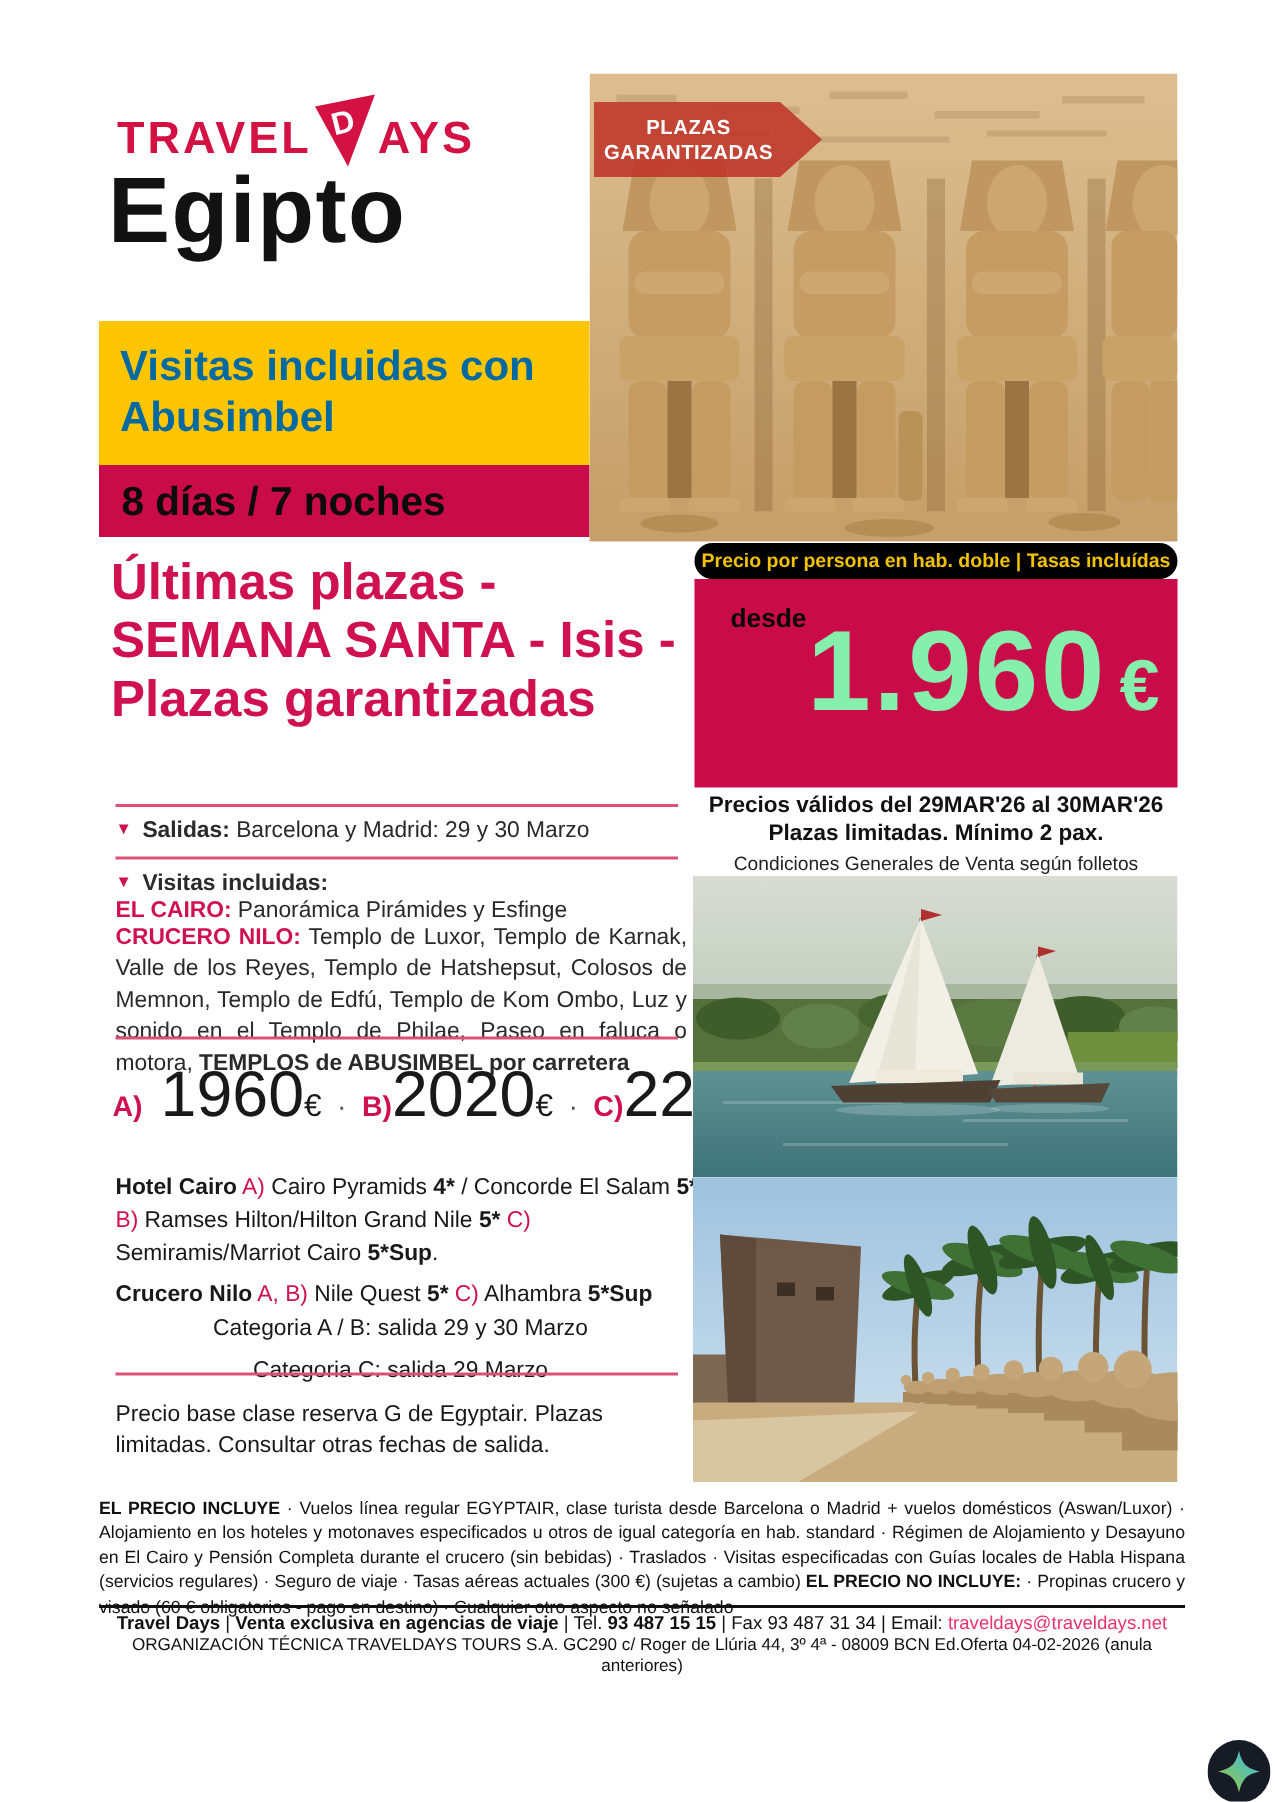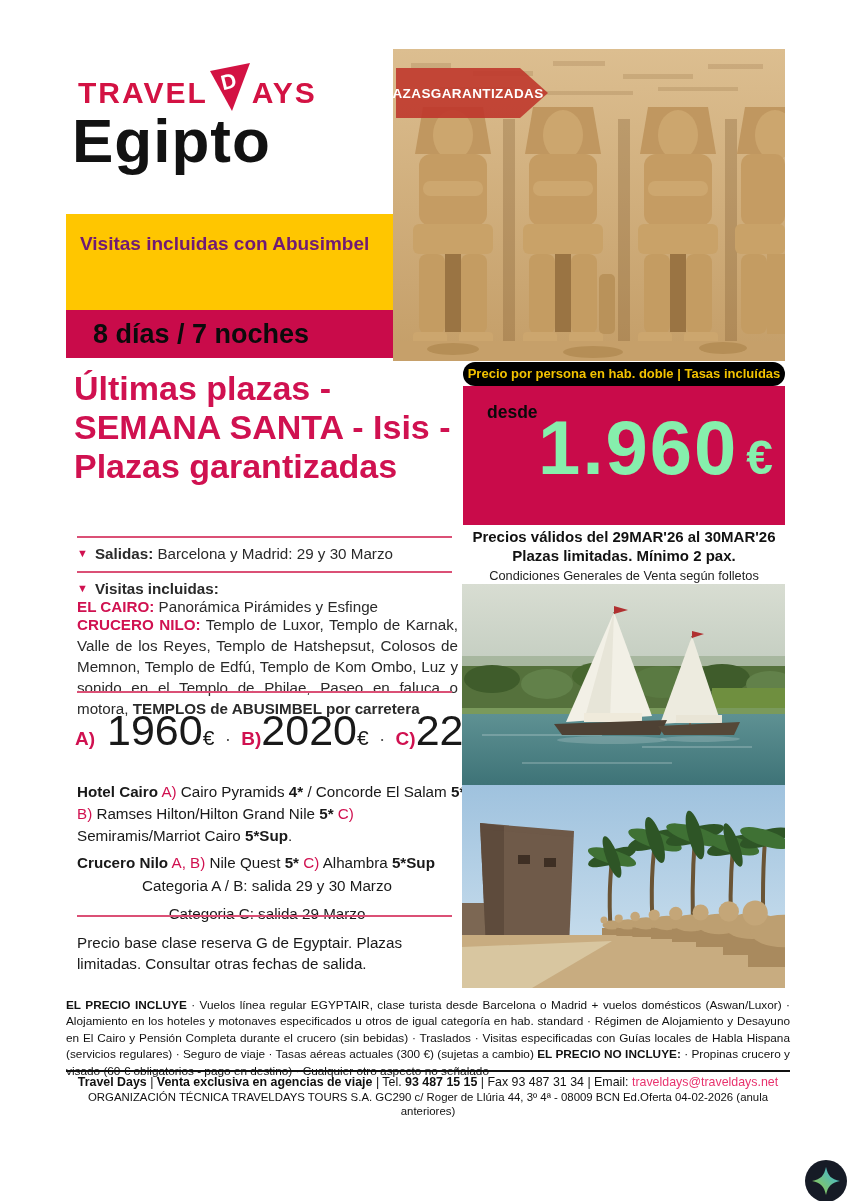--- a/index.html
+++ b/index.html
@@ -11,23 +11,23 @@
   
   .logo{position:absolute;left:78px;top:62px;display:flex;align-items:flex-end;
         color:#D31243;font-weight:bold;font-size:30px;letter-spacing:2px;line-height:1;}
   .logo-d{width:42px;height:50px;margin:0 1px -4px 1px;}
 
   .destination{position:absolute;left:72px;top:110px;font-size:62px;font-weight:bold;
         color:#121212;letter-spacing:1px;line-height:1;}
 
   .yellow-box{position:absolute;left:66px;top:214px;width:327px;height:96px;background:#FFC600;
         box-sizing:border-box;padding:13px 14px;}
-  .yellow-box span{color:#701a75;font-weight:bold;font-size:19px;line-height:34px;}
+  .yellow-box span{color:#0369a1;font-weight:bold;font-size:28px;line-height:34px;}
   .duration-box{position:absolute;left:66px;top:310px;width:327px;height:48px;background:#C90B4A;
-        display:flex;align-items:center;box-sizing:border-box;padding-left:27px;}
+        display:flex;align-items:center;box-sizing:border-box;padding-left:15px;}
   .duration-box span{color:#0B0B0B;font-weight:bold;font-size:27px;}
 
   .offer-title{position:absolute;left:74px;top:369px;width:400px;
         font-size:34px;line-height:39px;font-weight:bold;color:#D01150;}
 
   .col-left{width:380px;font-size:15.2px;line-height:21px;color:#2A2A2A;}
   .ln-nights{position:absolute;left:77px;top:494px;width:372px;}
   .ln-salidas{position:absolute;left:77px;top:543px;width:380px;}
   .ln-vtitle{position:absolute;left:77px;top:578px;width:380px;font-weight:bold;}
   .ln-cairo{position:absolute;left:77px;top:596px;width:380px;}
@@ -49,21 +49,21 @@
 
   
   .photo1{position:absolute;left:393px;top:49px;width:392px;height:312px;}
   .photo2{position:absolute;left:462px;top:584px;width:323px;height:201px;}
   .photo3{position:absolute;left:462px;top:785px;width:323px;height:203px;}
   .photo1 svg,.photo2 svg,.photo3 svg{display:block;}
 
   .badge{position:absolute;left:396px;top:68px;width:152px;height:50px;}
   .badge-ribbon{position:absolute;left:0;top:0;}
   .badge-text{position:absolute;left:0;top:0;width:126px;height:50px;display:flex;
-        flex-direction:row;justify-content:center;align-items:center;
+        flex-direction:column;justify-content:center;align-items:center;
         color:#fff;font-weight:bold;font-size:13.5px;line-height:17px;letter-spacing:.4px;}
 
   .price-bar{position:absolute;left:463px;top:362px;width:322px;height:24px;background:#000;
         color:#F2C200;font-weight:bold;font-size:13px;line-height:24px;text-align:center;border-radius:12px;}
   .price-box{position:absolute;left:463px;top:386px;width:322px;height:139px;background:#C90B4A;}
   .desde{position:absolute;left:24px;top:16px;font-size:17.5px;font-weight:bold;color:#0A0A0A;}
   .big-price{position:absolute;right:12px;top:24px;display:flex;align-items:baseline;color:#86efac;}
   .sg-bn{font-size:76px;font-weight:bold;letter-spacing:2px;line-height:1;}
   .sg-be{font-size:48px;font-weight:bold;margin-left:8px;}
 

